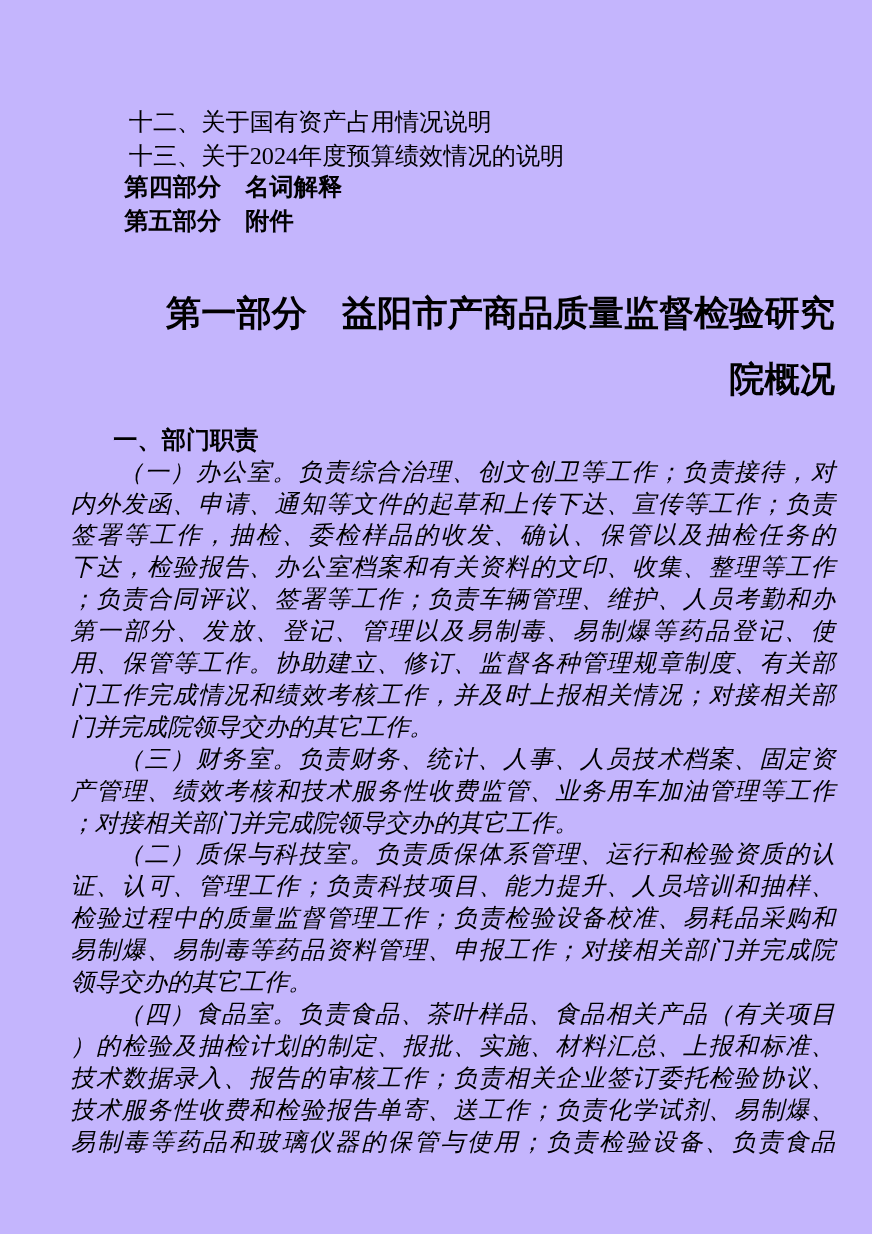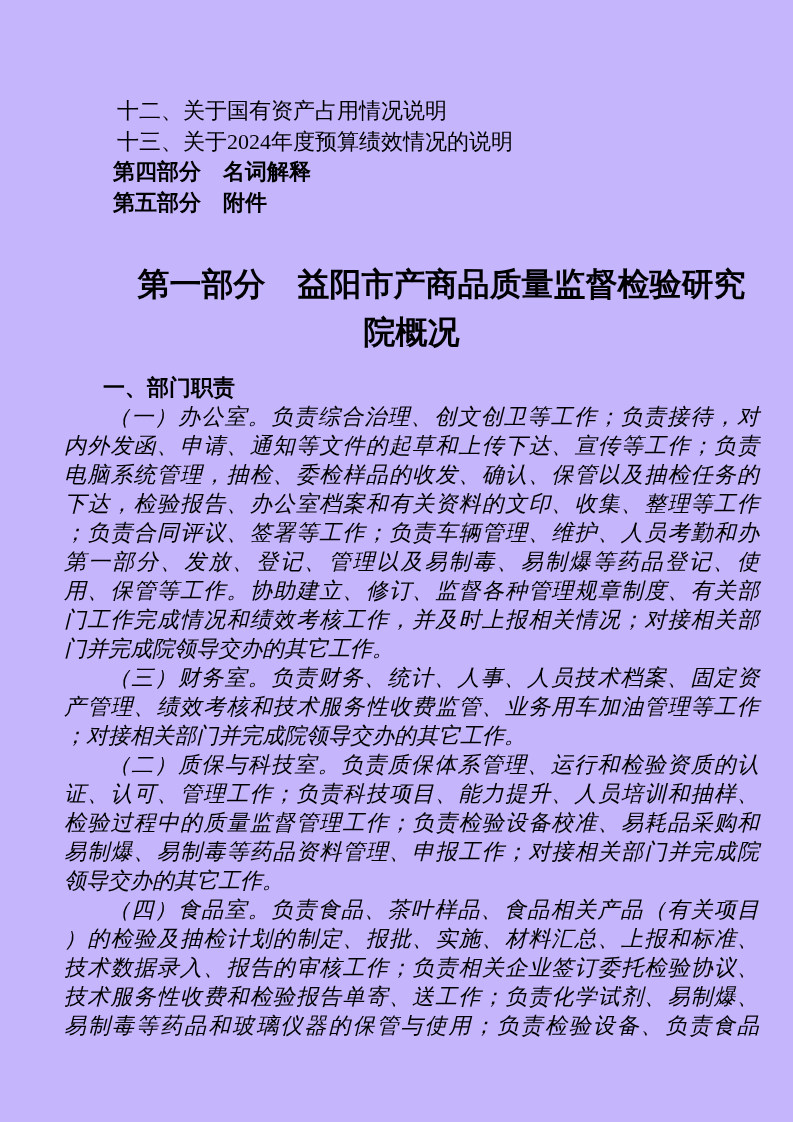--- a/index.html
+++ b/index.html
@@ -18,32 +18,32 @@
   .toc-item {
     font-family: "Liberation Serif", "DejaVu Serif", serif;
     font-size: 22px;
     line-height: 30.5px;
     white-space: nowrap;
   }
   .toc-item.regular { padding-left: 53px; }
   .toc-item.bold {
     padding-left: 49px;
     font-weight: bold;
-    font-family: Liberation Sans, sans-serif;
+    font-family: Liberation Mono, monospace;
   }
   
   .doc-title {
     margin-top: 42px;
     margin-bottom: 17px;
     font-family: "Liberation Sans", "DejaVu Sans", sans-serif;
     font-weight: bold;
     font-size: 32px;
     line-height: 48px;
   }
-  .title-line { text-align: center; white-space: nowrap; }
+  .title-line { text-align: right; white-space: nowrap; margin-top: 12px; }
   .title-line.first { padding-left: 60px; }
   
   .section-heading {
     font-family: "Liberation Sans", "DejaVu Sans", sans-serif;
     font-weight: bold;
     font-size: 22px;
     line-height: 29px;
     padding-left: 39px;
     white-space: nowrap;
   }
@@ -73,21 +73,21 @@
   <div class="doc-title">
     <div class="title-line first">第一部分　益阳市产商品质量监督检验研究</div>
     <div class="title-line">院概况</div>
   </div>
 
   <div class="section-heading">一、部门职责</div>
 
   <div class="para">
     <div class="line first">（一）办公室。负责综合治理、创文创卫等工作；负责接待，对</div>
     <div class="line">内外发函、申请、通知等文件的起草和上传下达、宣传等工作；负责</div>
-    <div class="line">电脑系统管理，抽检、委检样品的收发、确认、保管以及抽检任务的</div>
+    <div class="line">签署等工作，抽检、委检样品的收发、确认、保管以及抽检任务的</div>
     <div class="line">下达，检验报告、办公室档案和有关资料的文印、收集、整理等工作</div>
     <div class="line">；负责合同评议、签署等工作；负责车辆管理、维护、人员考勤和办</div>
     <div class="line">第一部分、发放、登记、管理以及易制毒、易制爆等药品登记、使</div>
     <div class="line">用、保管等工作。协助建立、修订、监督各种管理规章制度、有关部</div>
     <div class="line">门工作完成情况和绩效考核工作，并及时上报相关情况；对接相关部</div>
     <div class="line last">门并完成院领导交办的其它工作。</div>
   </div>
 
   <div class="para">
     <div class="line first">（三）财务室。负责财务、统计、人事、人员技术档案、固定资</div>

